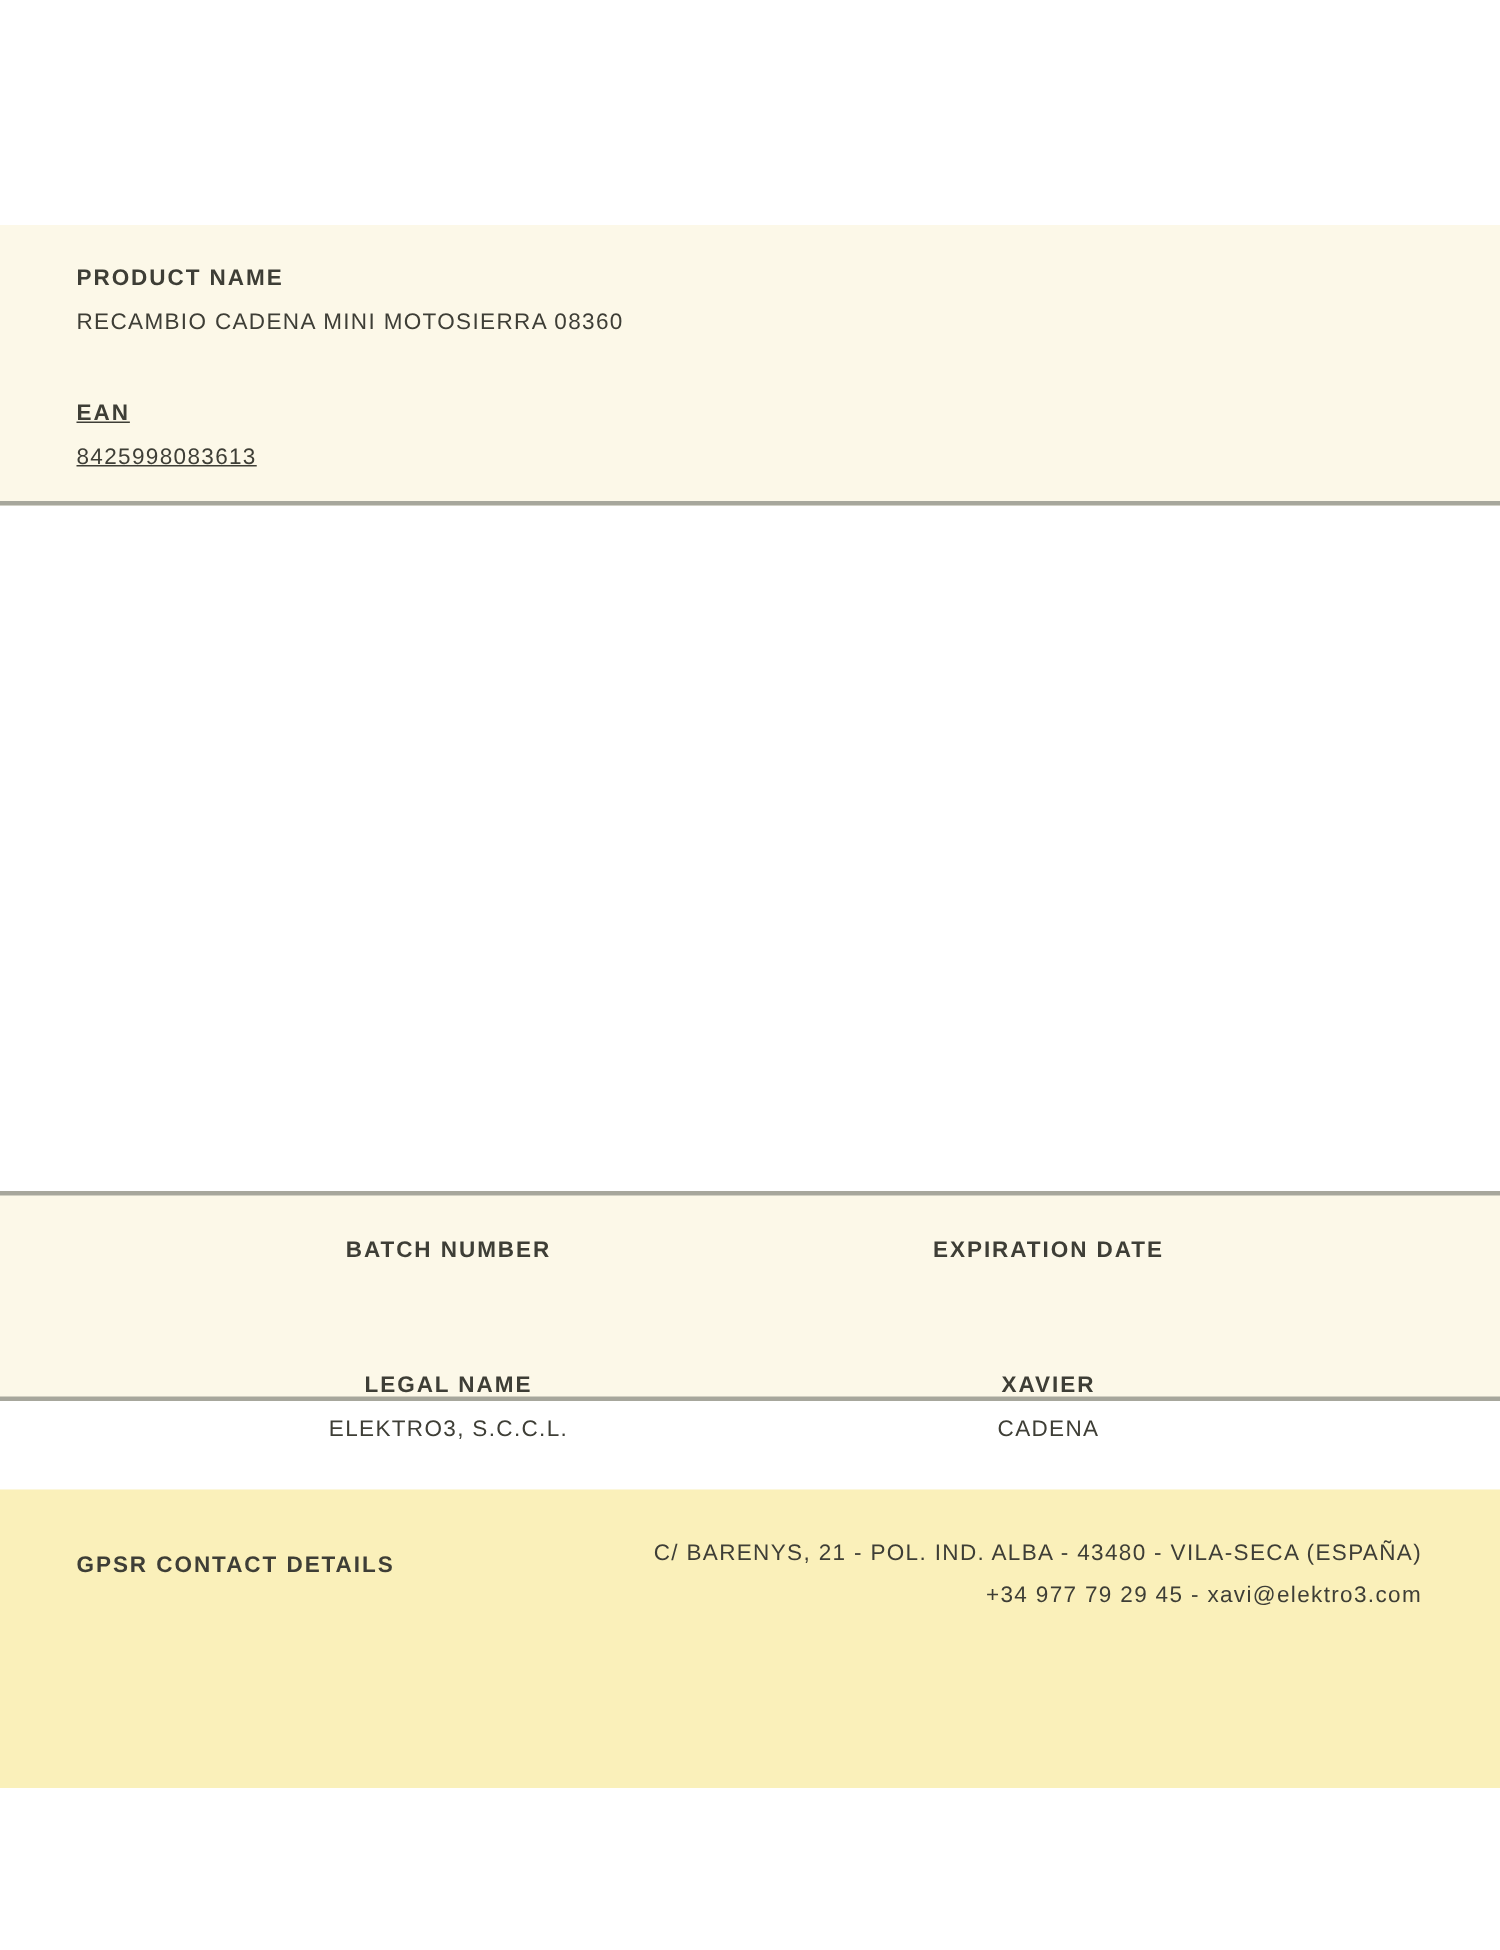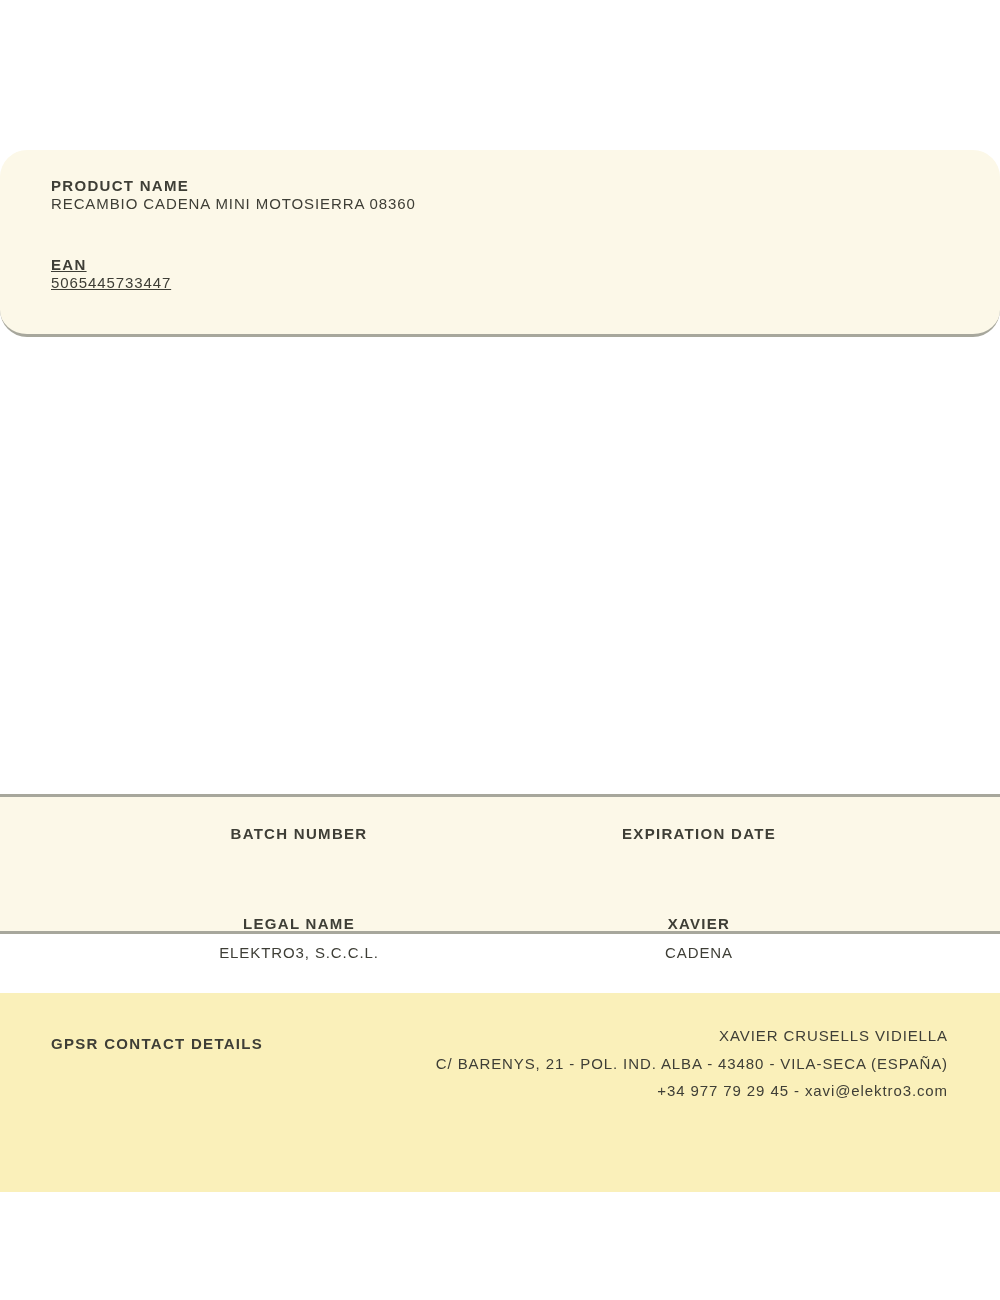--- a/index.html
+++ b/index.html
@@ -15,37 +15,36 @@
   }
   .band { position: absolute; left: 0; width: 1000px; }
 
   
   .band-product {
     top: 150px;
     height: 187px;
     background: var(--cream, #FCF8E8);
     border-bottom: 3px solid var(--border, #A7A79C);
     padding: 27px 51px 0 51px;
-    border-radius: 27px;
   }
   .label {
     font-size: 15px;
     font-weight: 700;
     letter-spacing: 1.3px;
     line-height: 18px;
     color: var(--text, #3E3E36);
   }
   .value {
     font-size: 15px;
     font-weight: 400;
     letter-spacing: 0.9px;
     line-height: 18px;
     color: var(--text, #3E3E36);
   }
-  .band-product .value { margin-top: 0; }
+  .band-product .value { margin-top: 11px; }
   .band-product .field-ean { margin-top: 43px; text-decoration: underline; }
 
   
   .band-details {
     top: 794px;
     height: 140px;
     background: var(--cream, #FCF8E8);
     border-top: 3px solid var(--border, #A7A79C);
     border-bottom: 3px solid var(--border, #A7A79C);
   }
@@ -79,21 +78,21 @@
 
 <div class="page" style="--bg: #FFFFFF; --cream: #FCF8E8; --yellow: #FAF0BA; --border: #A7A79C; --text: #3E3E36;">
 
   <section class="band band-product">
     <div class="field">
       <div class="label">PRODUCT NAME</div>
       <div class="value">RECAMBIO CADENA MINI MOTOSIERRA 08360</div>
     </div>
     <div class="field field-ean">
       <div class="label">EAN</div>
-      <div class="value">5065445733447</div>
+      <div class="value">8425998083613</div>
     </div>
   </section>
 
   <section class="band band-details">
     <div class="col col-left">
       <div class="label row-label-1">BATCH NUMBER</div>
       <div class="value row-value-1"></div>
       <div class="label row-label-2">LEGAL NAME</div>
       <div class="value row-value-2">ELEKTRO3, S.C.C.L.</div>
     </div>
@@ -101,19 +100,18 @@
       <div class="label row-label-1">EXPIRATION DATE</div>
       <div class="value row-value-1"></div>
       <div class="label row-label-2">XAVIER</div>
       <div class="value row-value-2">CADENA</div>
     </div>
   </section>
 
   <section class="band band-contact">
     <div class="label contact-label">GPSR CONTACT DETAILS</div>
     <div class="contact-block">
-      <div class="value">XAVIER CRUSELLS VIDIELLA</div>
       <div class="value">C/ BARENYS, 21 - POL. IND. ALBA - 43480 - VILA-SECA (ESPAÑA)</div>
       <div class="value">+34 977 79 29 45 - xavi@elektro3.com</div>
     </div>
   </section>
 
 </div>
 
 </body></html>

